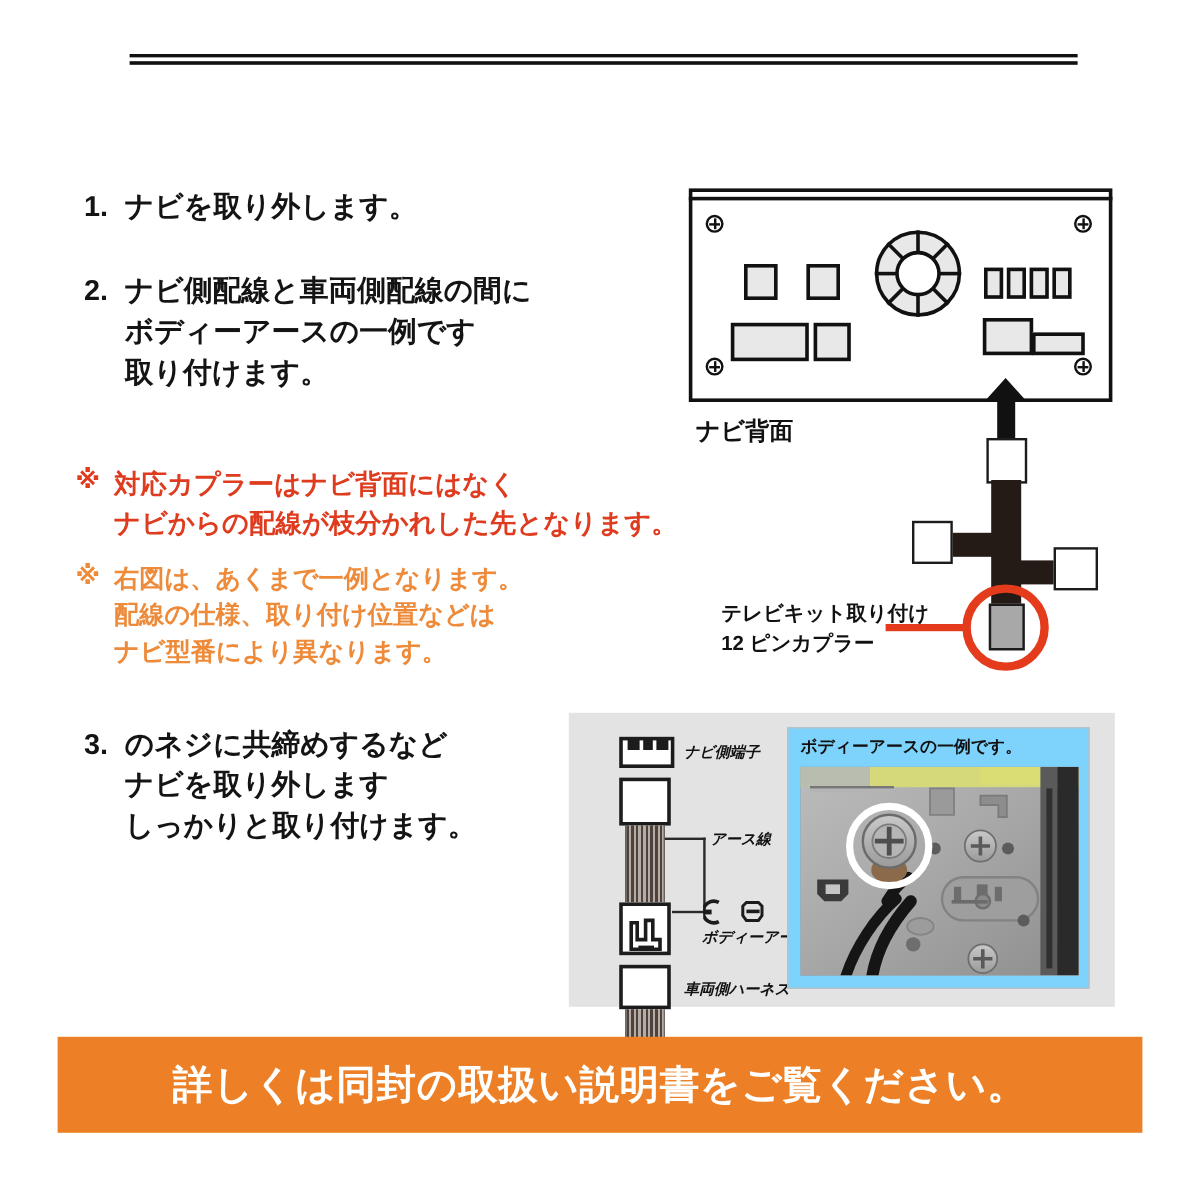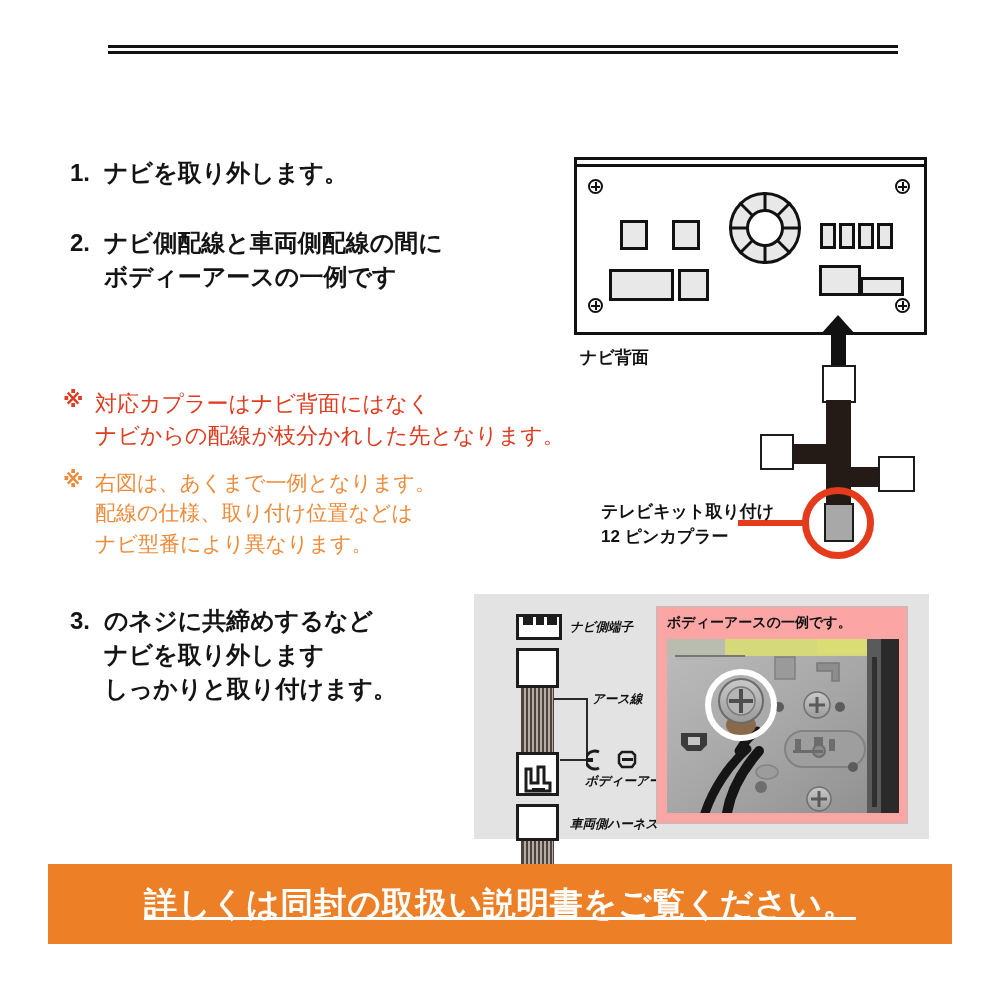--- a/index.html
+++ b/index.html
@@ -45,21 +45,21 @@
   }
   .step-body { font-size: 24px; font-weight: bold; line-height: 1.42; }
   .step-line { white-space: nowrap; }
 
   #step1 { position: absolute; left: 0; top: 0; }
   #step2 { position: absolute; left: 0; top: 70px; }
 
   
   .note { position: absolute; display: flex; align-items: flex-start; }
   .note-mark { font-size: 21px; font-weight: bold; flex: none; width: 32px; }
-  .note-body { font-size: 21px; font-weight: normal; line-height: 1.45; }
+  .note-body { font-size: 21px; font-weight: bold; line-height: 1.45; }
   .note-line { white-space: nowrap; }
   #note-red { left: 63px; top: 388px; color: #DE3B1F; }
   #note-red .note-body { font-size: 22px; }
   #note-orange { left: 63px; top: 468px; color: #ED8B3A; }
   #note-orange .note-body { font-size: 21px; }
 
   #step3 { position: absolute; left: 70px; top: 604px; }
 
   
   .nav-diagram {
@@ -97,21 +97,21 @@
   .fan .hub {
     position: absolute; left: 17px; top: 17px; width: 38px; height: 38px;
     border-radius: 50%; border: 3px solid #111; background: #ffffff;
   }
   .fan .spoke {
     position: absolute; left: 50%; top: 50%; width: 3px; height: 36px;
     background: #111; transform-origin: 0 0;
   }
   .nav-label {
     position: absolute; left: 580px; top: 346px;
-    font-size: 17px; font-weight: bold; color: #111;
+    font-size: 20px; font-weight: bold; color: #111;
   }
 
   
   .harness { position: absolute; left: 760px; top: 315px; width: 180px; height: 250px; }
   .arrow-up {
     position: absolute; left: 60px; top: 0px; width: 36px; height: 56px;
   }
   .arrow-up .shaft {
     position: absolute; left: 11px; top: 16px; width: 15px; height: 40px; background: #111;
   }
@@ -157,42 +157,41 @@
   }
   .wd-text {
     position: absolute; font-size: 12.5px; font-weight: bold; color: #111;
     white-space: nowrap;
   }
   .wd-leader { position: absolute; background: #2a2a2a; }
 
   .photo-box {
     position: absolute; left: 182px; top: 12px;
     width: 252px; height: 218px;
-    background: #fca5a5; border: 1px solid #bdbdbd;
+    background: #7dd3fc; border: 1px solid #bdbdbd;
   }
   .photo-cap {
     position: absolute; left: 10px; top: 7px;
     font-size: 14px; font-weight: bold; color: #111; white-space: nowrap;
   }
   .photo-img {
     position: absolute; left: 10px; top: 32px; width: 232px; height: 174px;
     overflow: hidden; background: #9a9a9a;
   }
 
   
   .banner {
     position: absolute; left: 48px; top: 864px;
     width: 904px; height: 80px;
     background: #ED8026;
     display: flex; align-items: center; justify-content: center;
   }
   .banner-text {
     color: #ffffff; font-size: 33px; font-weight: bold; letter-spacing: 0.5px;
     white-space: nowrap;
-    text-decoration: underline;
   }
 </style>
 </head>
 <body>
 
 <div class="page">
 
   <div class="title-wrap">
     <div class="title-rule">
       <div class="r1"></div>
@@ -208,20 +207,21 @@
       <div class="step-body">
         <div class="step-line">ナビを取り外します。</div>
       </div>
     </div>
 
     <div class="step" id="step2">
       <div class="step-num">2.</div>
       <div class="step-body">
         <div class="step-line">ナビ側配線と車両側配線の間に</div>
         <div class="step-line">ボディーアースの一例です</div>
+        <div class="step-line">取り付けます。</div>
       </div>
     </div>
   </div>
 
   <div class="note" id="note-red">
     <div class="note-mark">※</div>
     <div class="note-body">
       <div class="note-line">対応カプラーはナビ背面にはなく</div>
       <div class="note-line">ナビからの配線が枝分かれした先となります。</div>
     </div>

